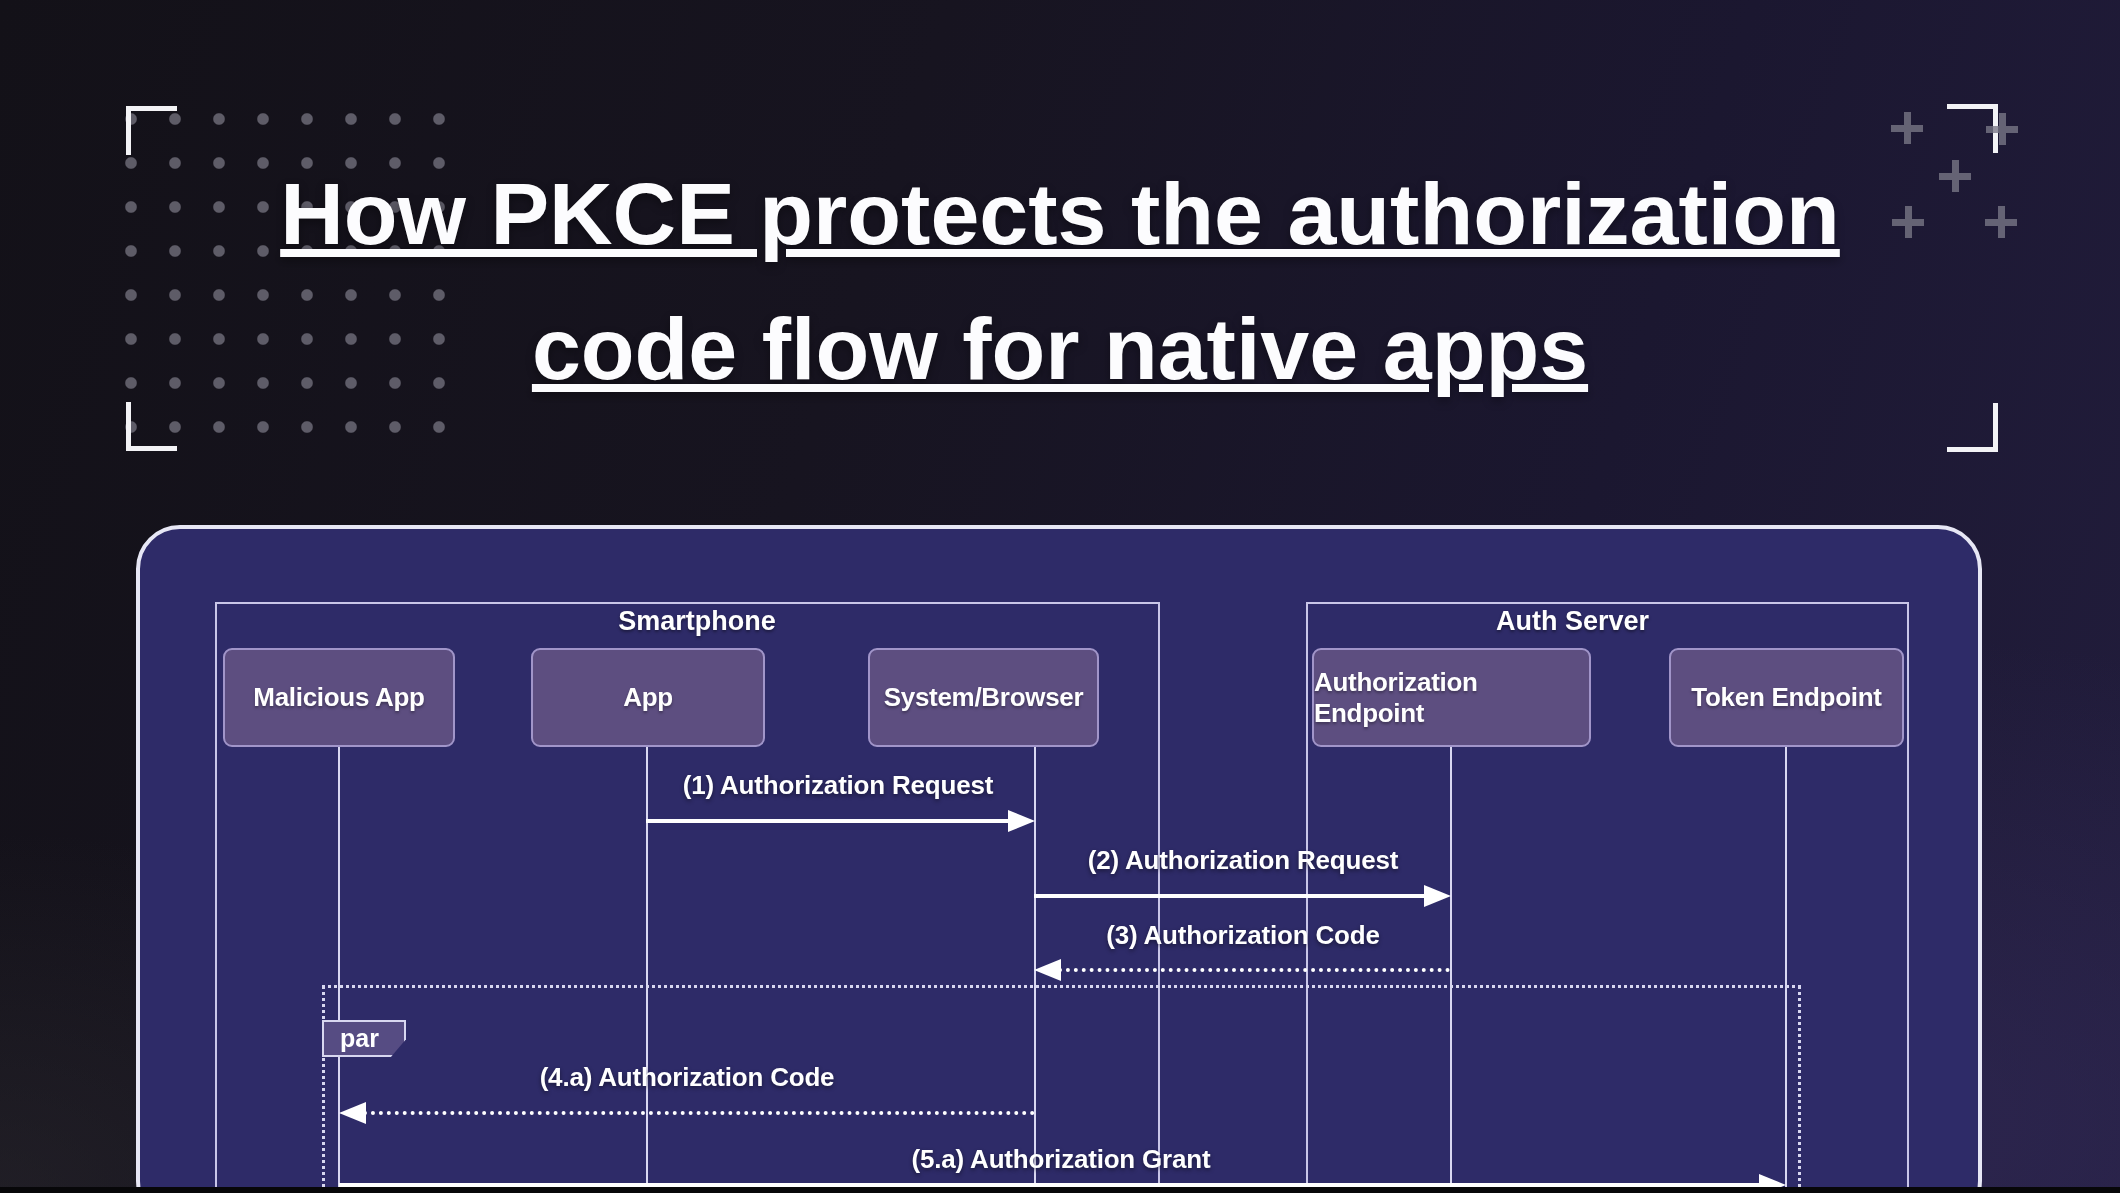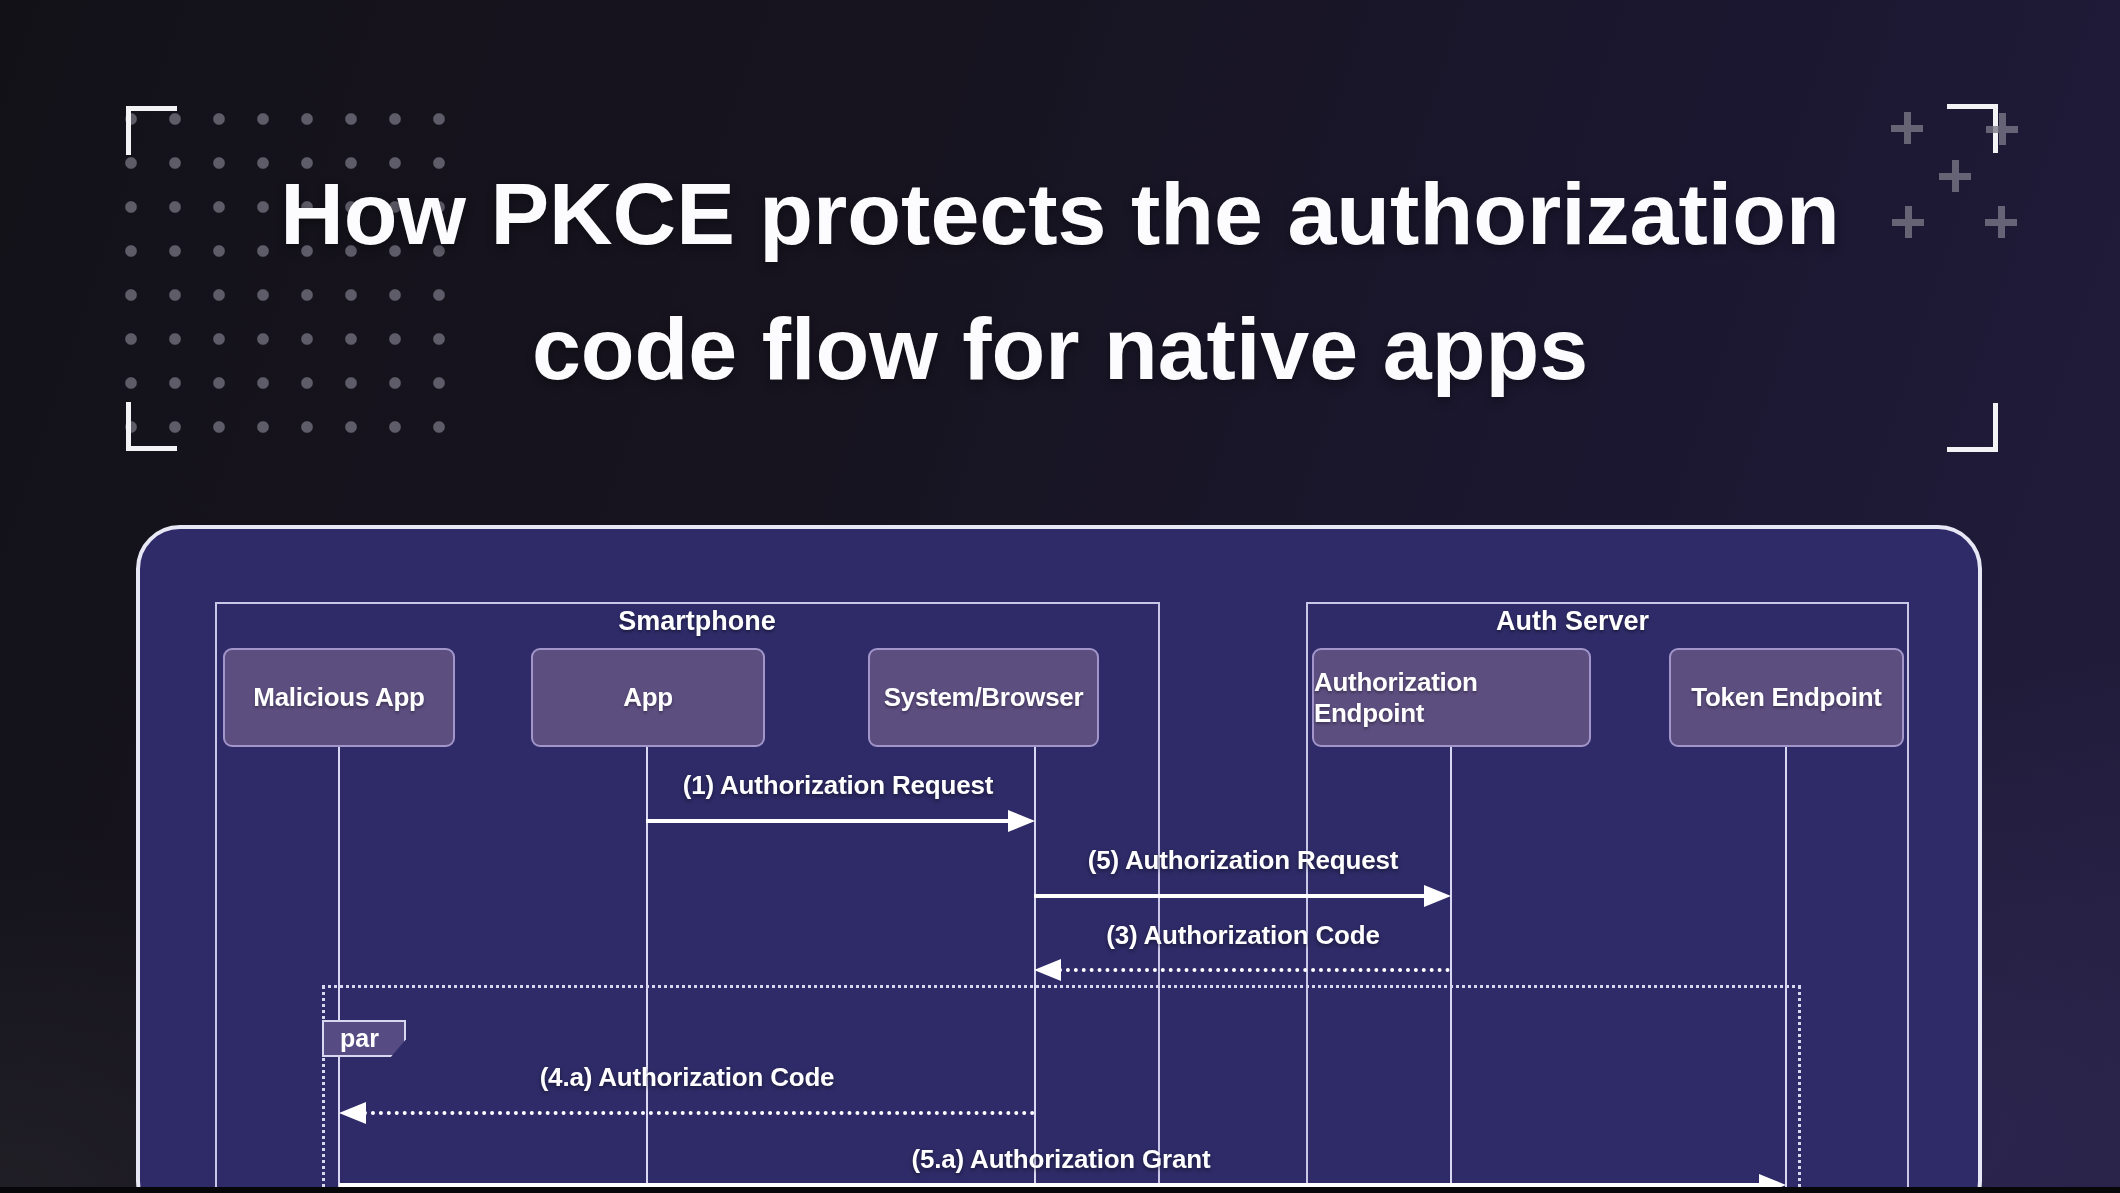--- a/index.html
+++ b/index.html
@@ -34,20 +34,21 @@
   .plus.p2{left:1986px;top:113px}
   .plus.p3{left:1939px;top:160px}
   .plus.p4{left:1892px;top:206px}
   .plus.p5{left:1985px;top:206px}
 
   
   .title{
     position:absolute;left:0;top:146px;width:2120px;text-align:center;
     color:#fcfcfe;font-weight:700;font-size:88px;line-height:135px;letter-spacing:0;
     text-shadow:0 4px 10px rgba(0,0,0,.35);
+    text-decoration:underline;
   }
 
   
   .canvas{
     position:absolute;left:136px;top:525px;width:1846px;height:700px;
     background:#2e2b68;border:4px solid #e7e7f5;border-radius:44px;box-sizing:border-box;
   }
   .group{position:absolute;border:2px solid #c9c6e8;box-sizing:border-box}
   .group.smartphone{left:215px;top:602px;width:945px;height:640px}
   .group.auth{left:1306px;top:602px;width:603px;height:640px}
@@ -160,21 +161,21 @@
   <div class="actor a0">Malicious App</div>
   <div class="actor a1">App</div>
   <div class="actor a2">System/Browser</div>
   <div class="actor a4">Token Endpoint</div>
   <div class="actor a3">Authorization Endpoint</div>
 
   <div class="msg-label m1-label">(1) Authorization Request</div>
   <div class="line m1-line"></div>
   <div class="ah-r m1-head"></div>
 
-  <div class="msg-label m2-label">(5) Authorization Request</div>
+  <div class="msg-label m2-label">(2) Authorization Request</div>
   <div class="line m2-line"></div>
   <div class="ah-r m2-head"></div>
 
   <div class="msg-label m3-label">(3) Authorization Code</div>
   <div class="line dotted m3-line"></div>
   <div class="ah-l m3-head"></div>
 
   <div class="par-frame"></div>
   <div class="par-tab">par</div>
 

